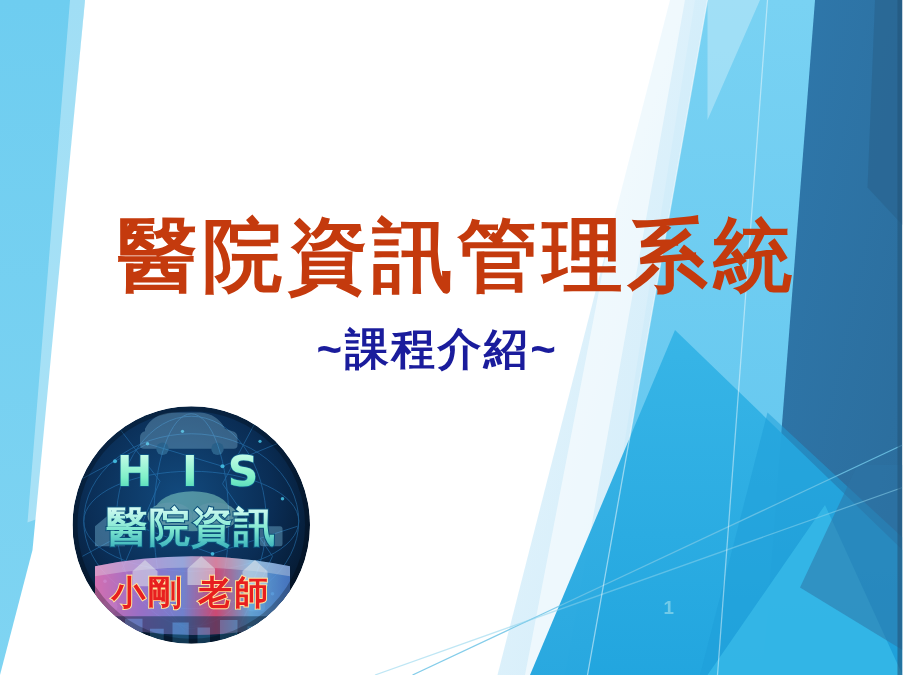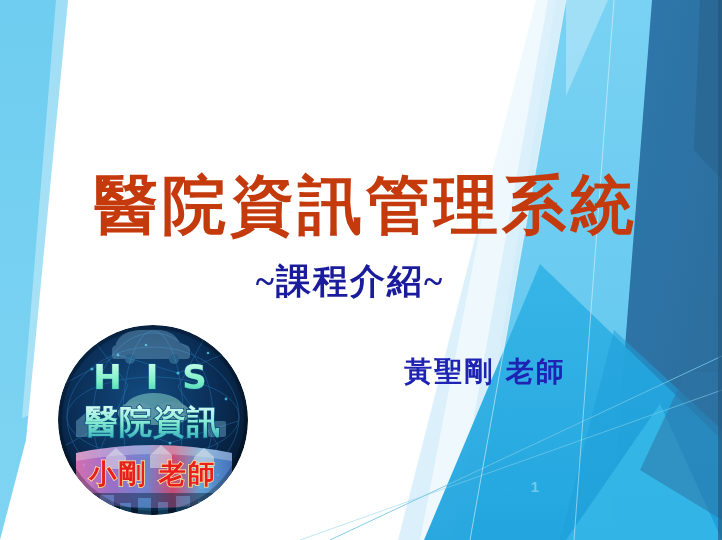--- a/index.html
+++ b/index.html
@@ -46,21 +46,21 @@
     white-space: nowrap;
     margin-left: 16px;
   }
 
   .subtitle-line {
     position: absolute;
     left: 0;
     top: 264px;
     width: 700px;
     text-align: center;
-    font-family: Liberation Serif, serif;
+    font-family: Liberation Mono, monospace;
     font-size: 35px;
     line-height: 1.05;
     font-weight: 700;
     letter-spacing: 2px;
     color: #1a1c9c;
     white-space: nowrap;
   }
 
   .author-line {
     position: absolute;
@@ -274,17 +274,16 @@
 
         <circle cx="95" cy="95" r="94" fill="none" stroke="#000000" stroke-width="6" opacity="0.25"></circle>
       </g>
     </svg>
   </div>
 
   <div class="title-line">醫院資訊管理系統</div>
 
   <div class="subtitle-line">~課程介紹~</div>
 
-  <div class="author-line">黃聖剛 老師</div>
 
   <div class="page-number">1</div>
 
 </div>
 
 </body></html>

